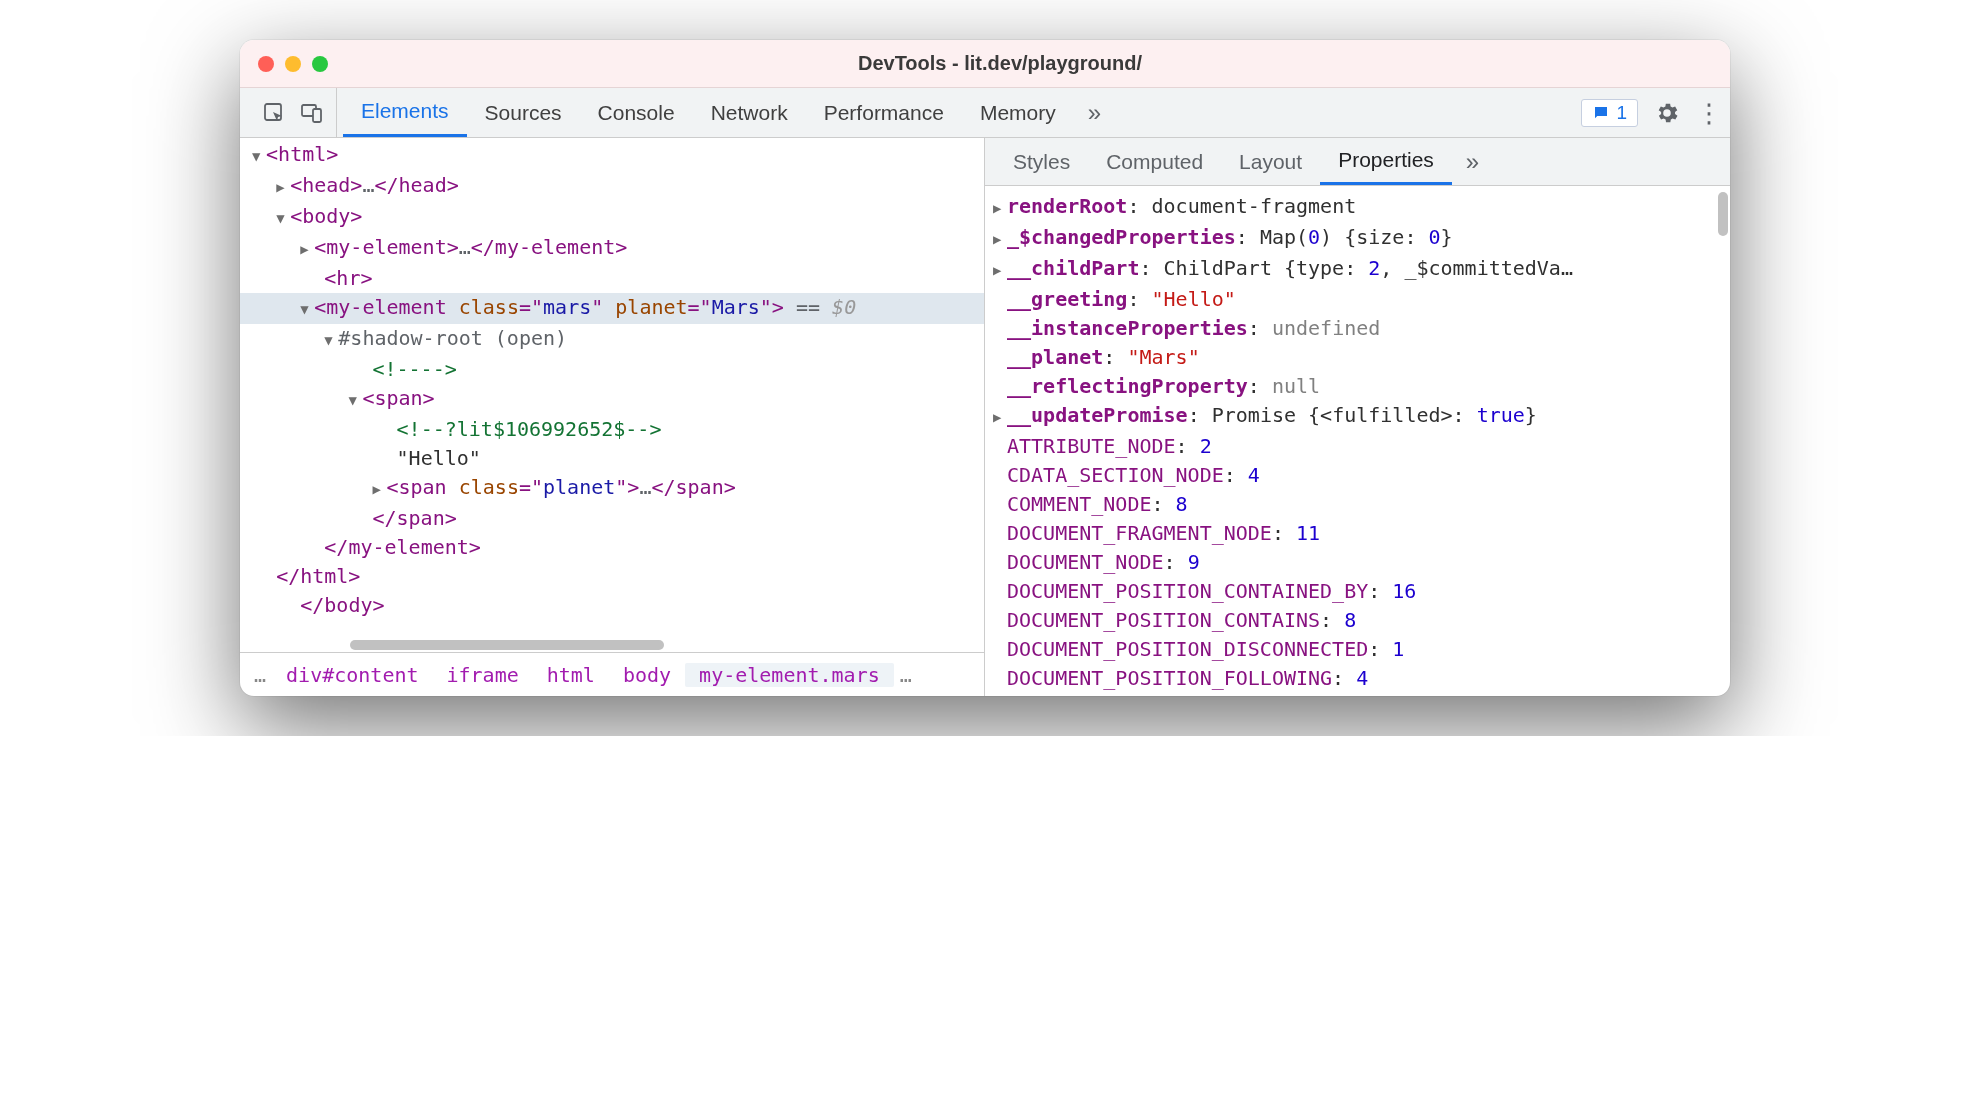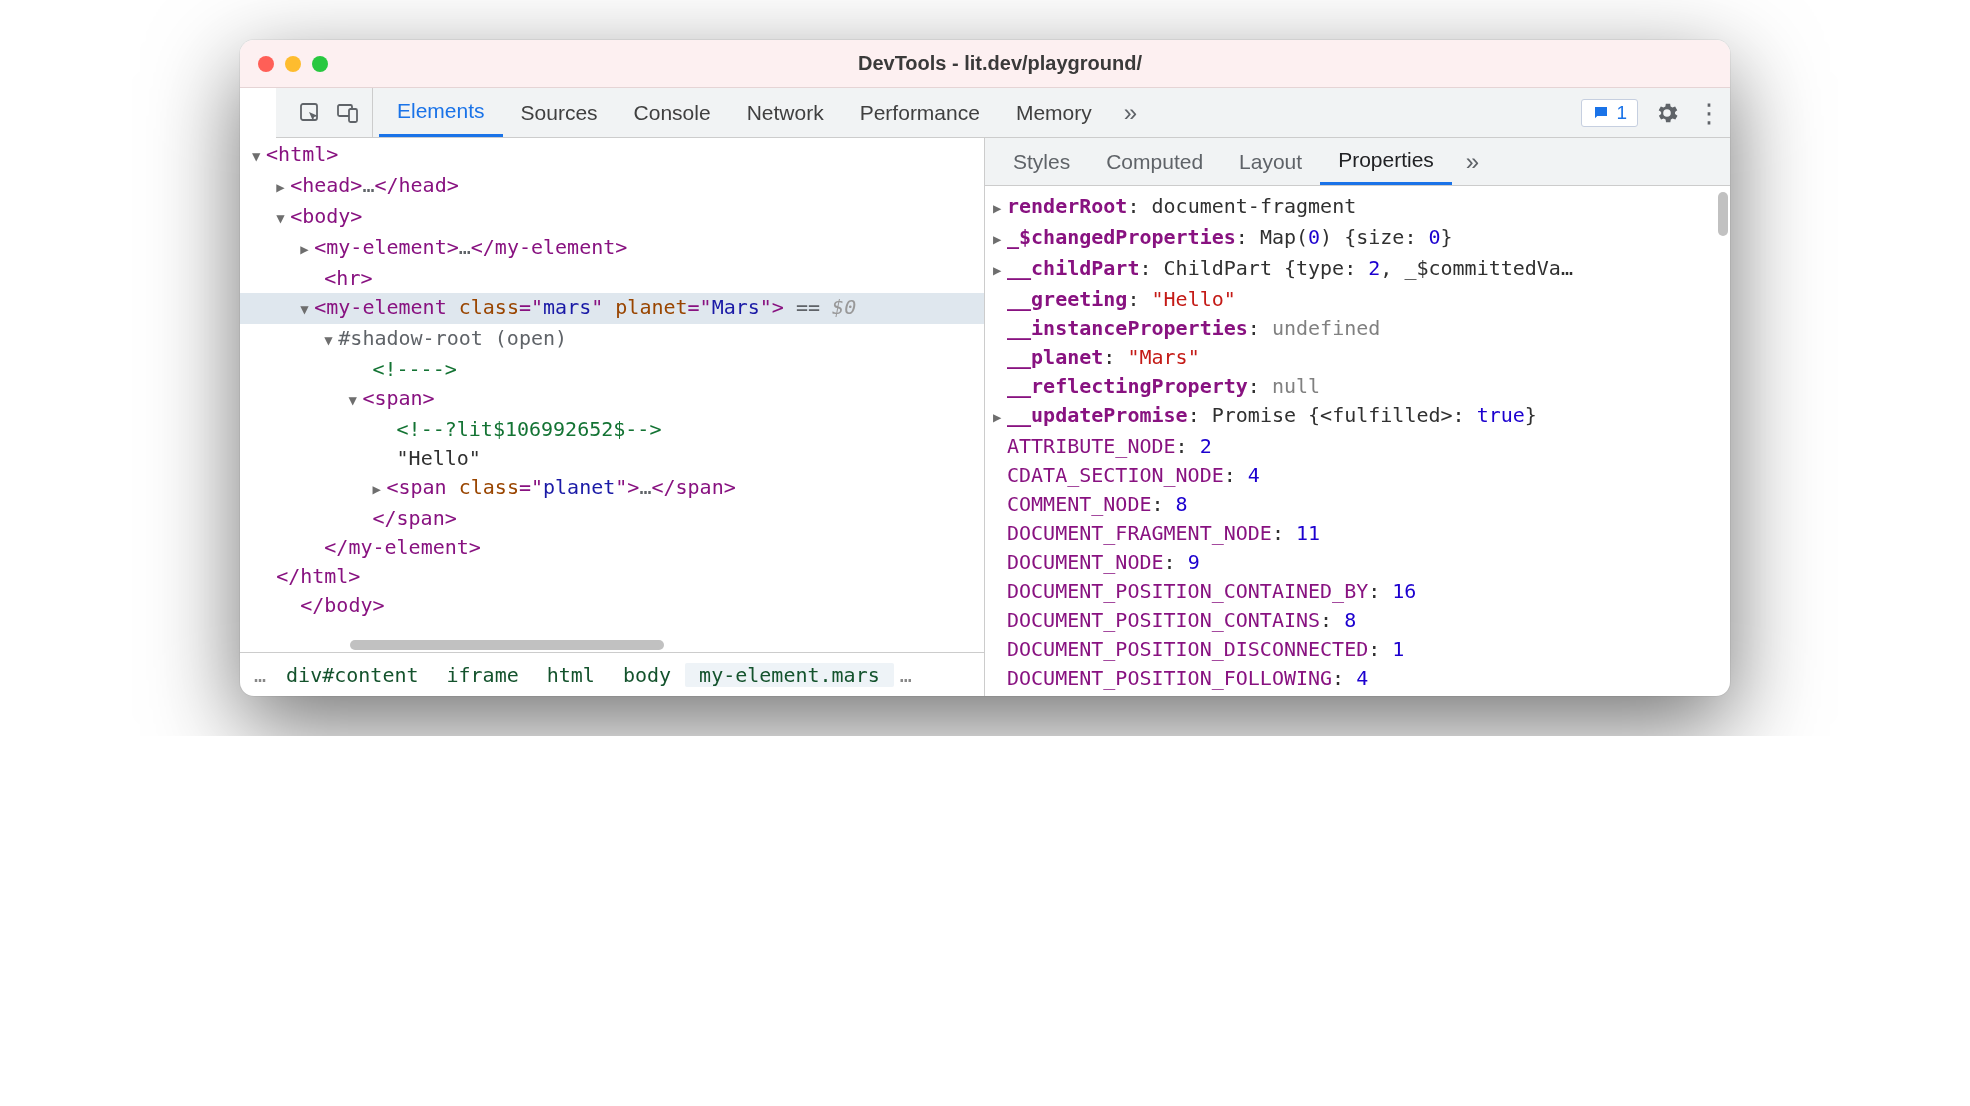--- a/index.html
+++ b/index.html
@@ -34,21 +34,20 @@
   .tl.green { background: #28c840; }
   .title { flex: 1; text-align: center; font-weight: 600; font-size: 20px; color: #3a3a3a; margin-left: 12px; }
   .title-spacer { width: 52px; }
   .toolbar {
     display: flex;
     align-items: center;
     background: #f1f3f4;
     border-bottom: 1px solid #ccc;
     height: 50px;
     padding: 0 10px;
-    margin-left: 36px;
   }
   .tool-icons { display: flex; align-items: center; gap: 14px; padding: 0 12px; border-right: 1px solid #ccc; height: 100%; margin-right: 6px;}
   .tool-icon { width: 24px; height: 24px; stroke: #5f6368; fill: none; stroke-width: 1.8; }
   .tabs { display: flex; align-items: center; height: 100%; }
   .tab {
     padding: 0 18px;
     height: 100%;
     display: flex;
     align-items: center;
     color: #404040;
@@ -95,21 +94,21 @@
     border-top: 1px solid #ccc;
     height: 44px;
     display: flex;
     align-items: center;
     font-family: Menlo, Consolas, monospace;
     font-size: 20px;
     color: #888;
     padding: 0 8px;
     gap: 0;
   }
-  .crumb { padding: 0 14px; color: #14532d; cursor: pointer; }
+  .crumb { padding: 0 14px; color: #a21caf; cursor: pointer; }
   .crumb.sel { background: #eef3f7; border-radius: 2px; }
   .ellip { color: #888; padding: 0 6px; }
   .subtabs {
     display: flex; align-items: center;
     border-bottom: 1px solid #ccc;
     background: #f1f3f4;
     height: 48px;
     padding: 0 10px;
   }
   .subtab { padding: 0 18px; height: 100%; display: flex; align-items: center; color: #5f6368; cursor: pointer; font-size: 21px; }

